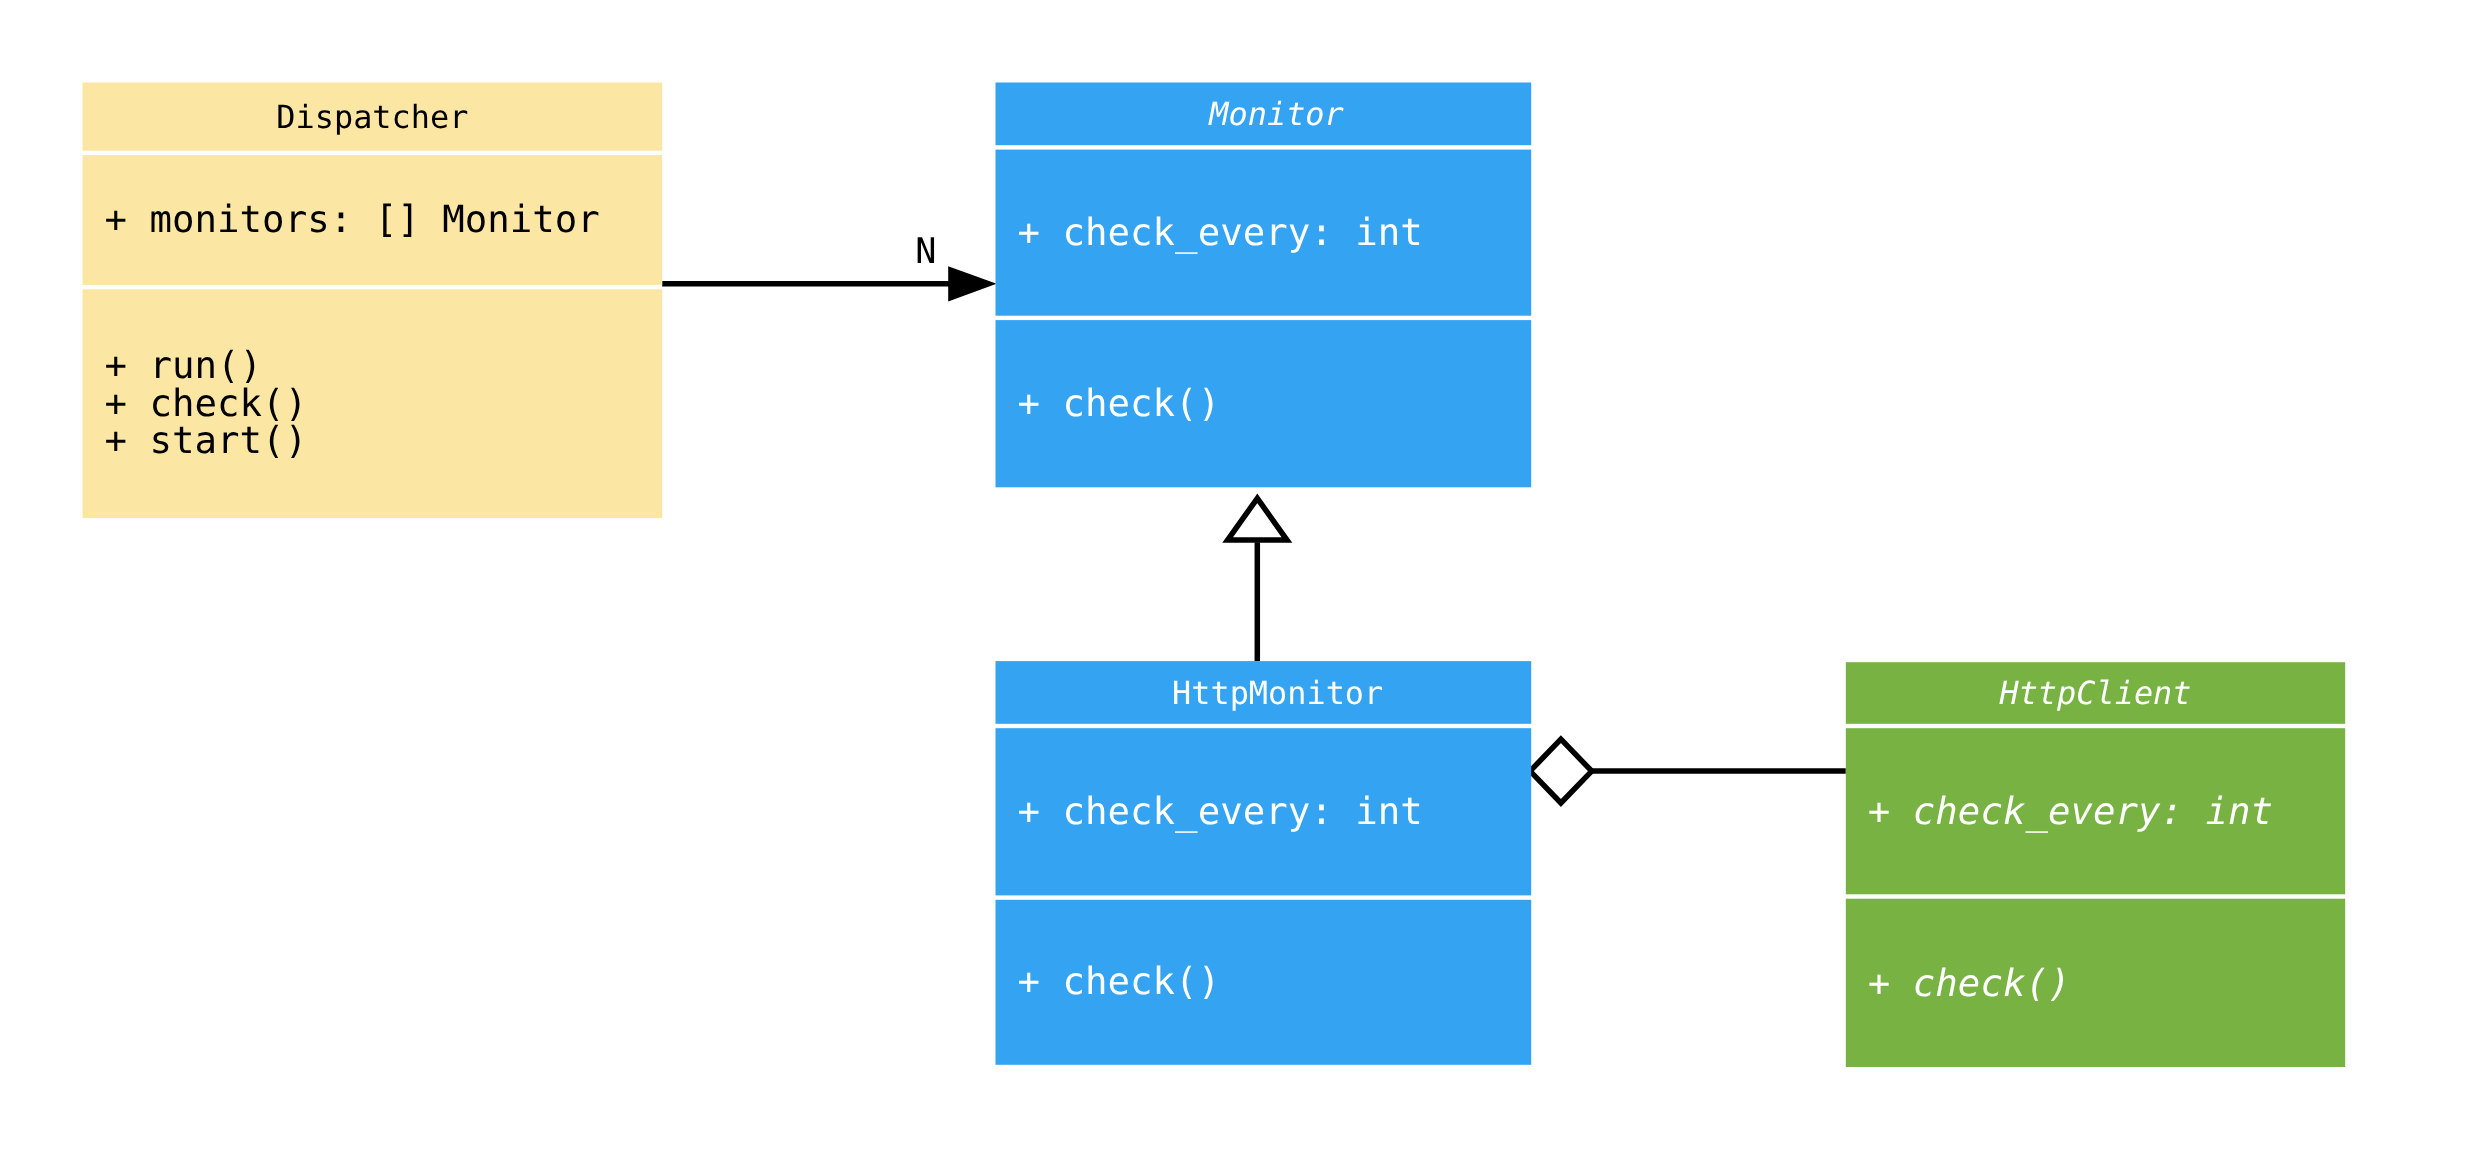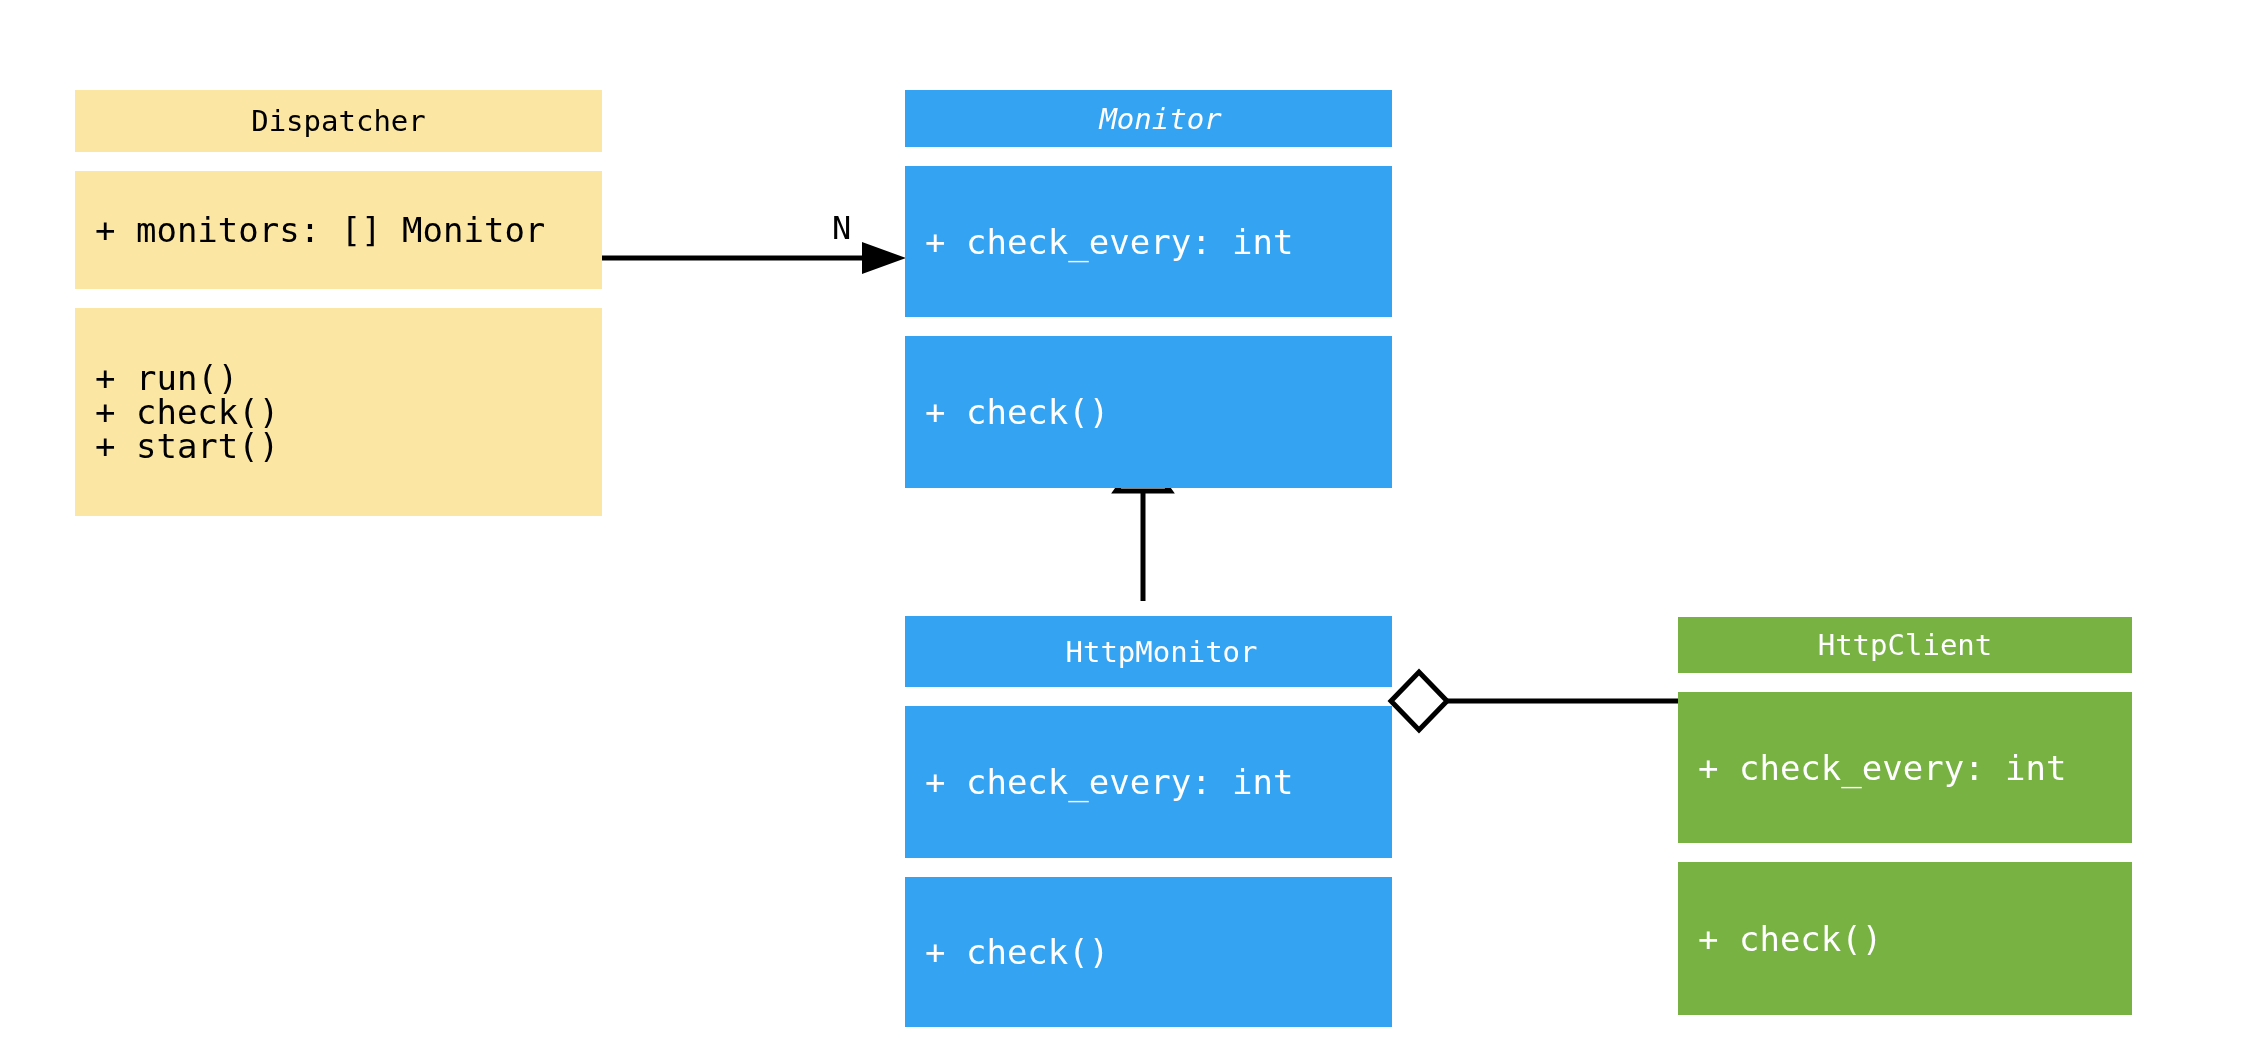--- a/index.html
+++ b/index.html
@@ -19,39 +19,38 @@
   }
   .uml-class {
     position: absolute;
     display: flex;
     flex-direction: column;
     gap: 4px;
   }
   .sec {
     box-sizing: border-box;
     flex: 0 0 auto;
-    margin-top: 15px;
   }
   .sec.title {
     display: flex;
     align-items: center;
     justify-content: center;
     font-size: 29px;
   }
   .sec.members {
     display: flex;
     flex-direction: column;
     justify-content: center;
     padding-left: 20px;
     font-size: 34px;
     line-height: 34px;
   }
   .c-yellow .sec { background: #FBE7A3; color: #000000; }
   .c-blue   .sec { background: #34A3F2; color: #ffffff; }
-  .c-green  .sec { background: #77B243; color: #ffffff; }
+  .c-green  .sec { background: #77B243; color: #ffffff; font-style: italic; }
   .abstract .sec.title { font-style: italic; padding-left: 24px; }
   .edge-label {
     position: absolute;
     color: #000000;
     font-size: 32px;
     line-height: 32px;
   }
 </style>
 </head>
 <body>
@@ -88,21 +87,21 @@
     <div class="sec title" style="height:57px;">Monitor</div>
     <div class="sec members" style="height:151px;">
       <div>+ check_every: int</div>
     </div>
     <div class="sec members" style="height:152px;">
       <div>+ check()</div>
     </div>
   </div>
 
   <div class="uml-class c-blue" style="left:905px; top:601px; width:487px;">
-    <div class="sec title" style="height:71px;padding-left:26px;">HttpMonitor</div>
+    <div class="sec title" style="height:57px;padding-left:26px;">HttpMonitor</div>
     <div class="sec members" style="height:152px;">
       <div>+ check_every: int</div>
     </div>
     <div class="sec members" style="height:150px;">
       <div>+ check()</div>
     </div>
   </div>
 
   <div class="uml-class c-green" style="left:1678px; top:602px; width:454px;">
     <div class="sec title" style="height:56px;">HttpClient</div>

